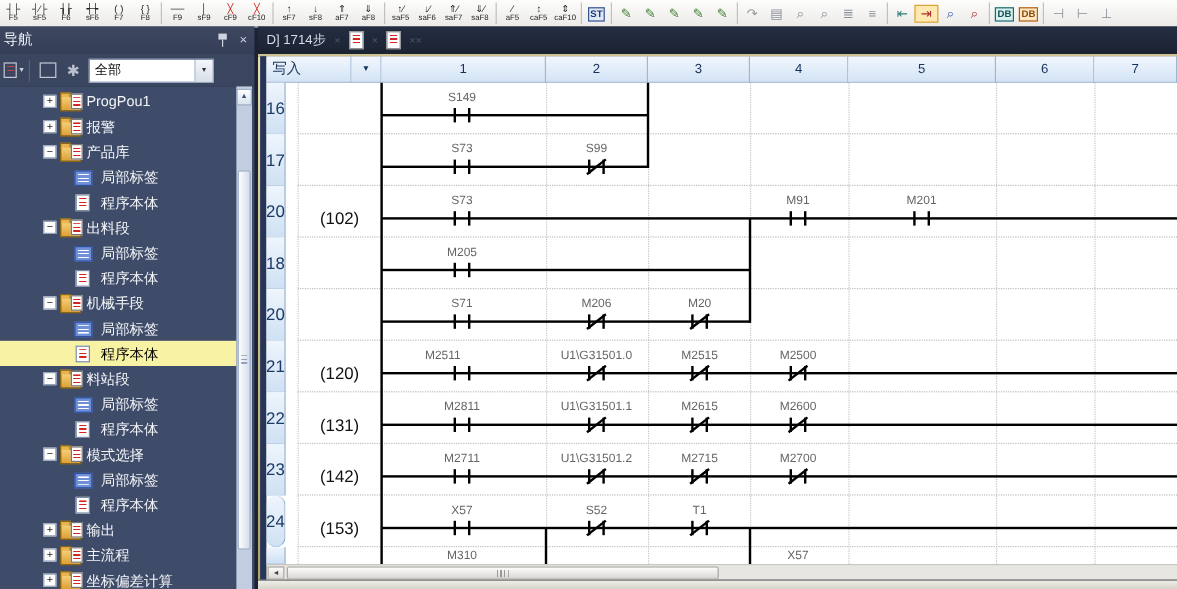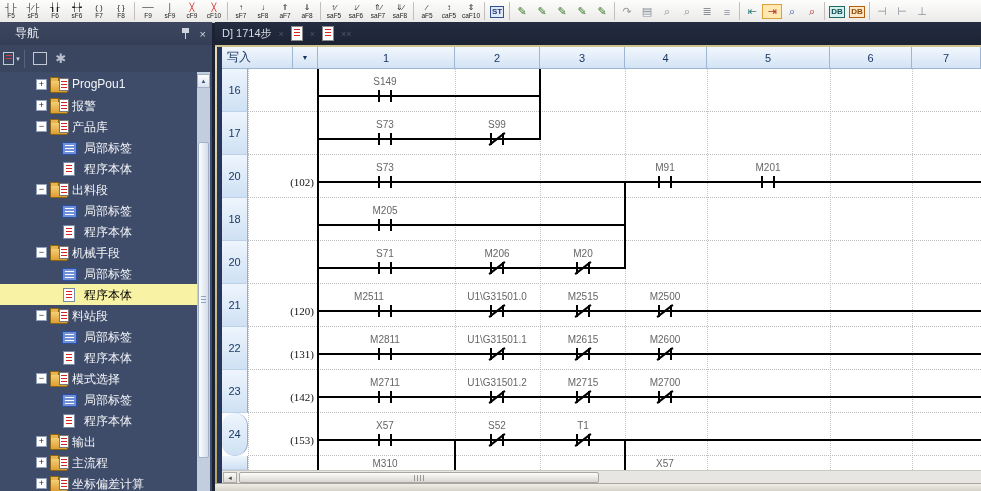--- a/index.html
+++ b/index.html
@@ -22,21 +22,21 @@
 
   
   #tabbar{left:215px;top:22px;width:766px;height:23px;background:linear-gradient(#242d41,#1b2333);display:flex;align-items:center;overflow:hidden;color:#d6dbe4;}
   .tab{display:flex;align-items:center;gap:4px;padding:0 7px;height:100%;white-space:nowrap;cursor:default;}
   .tablabel{font-size:11px;}
   .tabsep{color:#4c5568;font-size:9px;}
   .tabicon{width:10px;height:13px;background:#fff;border:1px solid #8d8d8d;position:relative;flex:0 0 auto;}
   .tabicon-marks{position:absolute;left:2px;right:2px;top:2px;bottom:2px;background:repeating-linear-gradient(#d42424 0 1px,transparent 1px 3px);}
 
   
-  #navtitle{left:0;top:22px;width:212px;height:23px;background:linear-gradient(#3d4860,#343f57);color:#eef1f6;font-size:12px;display:flex;align-items:center;padding-left:15px;box-sizing:border-box;}
+  #navtitle{left:0;top:22px;width:212px;height:23px;background:linear-gradient(#3d4860,#343f57);color:#eef1f6;font-size:12px;display:flex;align-items:center;padding-left:3px;box-sizing:border-box;}
   #navtitle .sp{flex:1;}
   .pin{width:9px;height:11px;position:relative;margin-right:10px;}
   .pin .head{position:absolute;left:1px;top:0;width:7px;height:5px;background:#cfd4de;}
   .pin .stem{position:absolute;left:4px;top:5px;width:1px;height:6px;background:#cfd4de;}
   .navx{color:#cfd4de;font-size:11px;margin-right:6px;}
   #navtoolbar{left:0;top:45px;width:212px;height:27px;background:#3a455f;display:flex;align-items:center;}
   .nicon{width:18px;height:18px;margin-left:3px;display:flex;align-items:center;justify-content:center;color:#cdd3de;font-size:11px;}
   .nsep{width:1px;height:18px;background:#56617c;margin:0 3px;}
   .treeglyph{width:12px;height:11px;border:1px solid #c2c8d4;position:relative;}
   .treeglyph .rm{position:absolute;left:2px;top:2px;width:6px;height:6px;background:repeating-linear-gradient(#d04040 0 1px,transparent 1px 3px);}
@@ -61,23 +61,23 @@
   
   #lframe-top{left:215px;top:45px;width:766px;height:2px;background:#cfc291;}
   #lframe-left1{left:215px;top:47px;width:2px;height:436px;background:linear-gradient(#e6dcae,#b0a468);}
   #lframe-left2{left:217px;top:47px;width:5px;height:436px;background:#25355c;}
   #lbottom{left:215px;top:483px;width:766px;height:8px;background:linear-gradient(#efede6,#d6d3c9);border-top:1px solid #a8a5a0;box-sizing:border-box;}
 
   
   #ladder{left:222px;top:47px;width:759px;height:423px;background:#fff;overflow:hidden;}
   .hcell{position:absolute;top:0;height:22px;background:linear-gradient(#f2f7fd,#d3e3f5);border-right:1px solid #9db6d4;border-bottom:1px solid #9db6d4;box-sizing:border-box;font-size:11px;color:#15325c;display:flex;align-items:center;justify-content:center;}
   .hcell.mode{justify-content:flex-start;padding-left:5px;font-size:12px;}
-  .rnum{position:absolute;left:0;width:26px;height:43px;background:linear-gradient(#eef5fd,#cfe1f4);border-right:1px solid #93aecd;border-bottom:1px solid #bdd2e8;box-sizing:border-box;font-size:11px;color:#1c3a66;display:flex;align-items:center;justify-content:center;}
+  .rnum{position:absolute;left:0;width:16px;height:43px;background:linear-gradient(#eef5fd,#cfe1f4);border-right:1px solid #93aecd;border-bottom:1px solid #bdd2e8;box-sizing:border-box;font-size:14px;color:#1c3a66;display:flex;align-items:center;justify-content:center;}
   .rnum.part{height:14px;}
-  .rstep{position:absolute;left:30px;width:62px;height:14px;line-height:14px;text-align:right;font-size:11px;color:#111;font-family:Liberation Serif, serif;}
+  .rstep{position:absolute;left:30px;width:62px;height:14px;line-height:14px;text-align:center;font-size:14px;color:#111;}
   .hline{position:absolute;height:2px;background:#000;}
   .vline{position:absolute;width:2px;background:#000;}
   .dot-h{position:absolute;height:0;border-top:1px dotted #bdbdbd;}
   .dot-v{position:absolute;width:0;border-left:1px dotted #c6c6c6;}
   .clabel{position:absolute;width:120px;text-align:center;font-size:10px;color:#666;white-space:nowrap;}
   .cbar{position:absolute;width:2px;height:12px;background:#000;}
   .cslash{position:absolute;width:20px;height:2px;background:#000;transform:rotate(-38deg);}
   #lscroll{left:222px;top:470px;width:759px;height:13px;background:#e8e6e2;border-top:1px solid #c9c7c3;box-sizing:border-box;}
   #lscroll .larrow{position:absolute;left:1px;top:1px;width:14px;height:11px;background:linear-gradient(#fbfbfa,#dcdad6);border:1px solid #aeaca8;box-sizing:border-box;text-align:center;font-size:6px;line-height:10px;color:#444;}
   #lscroll .hthumb{position:absolute;left:17px;top:1px;width:360px;height:11px;background:linear-gradient(#fdfdfc,#d8d6d2);border:1px solid #a8a6a2;border-radius:2px;box-sizing:border-box;}
@@ -287,20 +287,24 @@
         <span class="treeglyph">
           <span class="rm"></span>
         </span>
         <span style="font-size:6px;margin-left:1px;">▼</span>
       </span>
     <span class="nsep"></span>
     <span class="nicon">
         <span class="treeglyph"></span>
       </span>
     <span class="nicon" style="font-size:13px;color:#b9bfcb;">✱</span>
+    <span id="navfilter">
+      <span class="val">全部</span>
+      <span class="drop">▼</span>
+    </span>
   </div>
 
   <div id="tree" class="abs">
       <div class="trow" style="top: 2px;">
         <div class="expbox" style="left: 36px; top: 5px;">+</div>
         <div class="fold" style="left: 50px; top: 5px;">
           <div class="fbadge">
             <div style="position: absolute; inset: 2px 1px 1px; background: repeating-linear-gradient(rgb(212, 36, 36) 0px, rgb(212, 36, 36) 1px, transparent 1px, transparent 3px);"></div>
           </div>
         </div>

